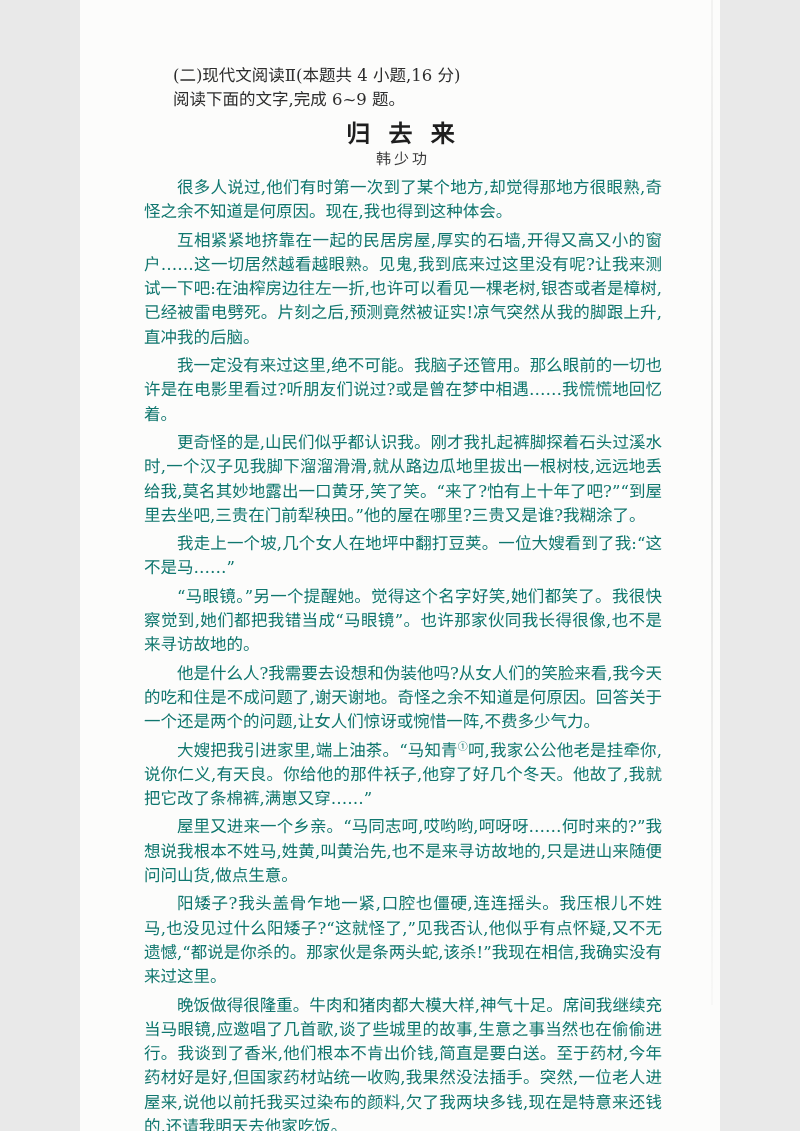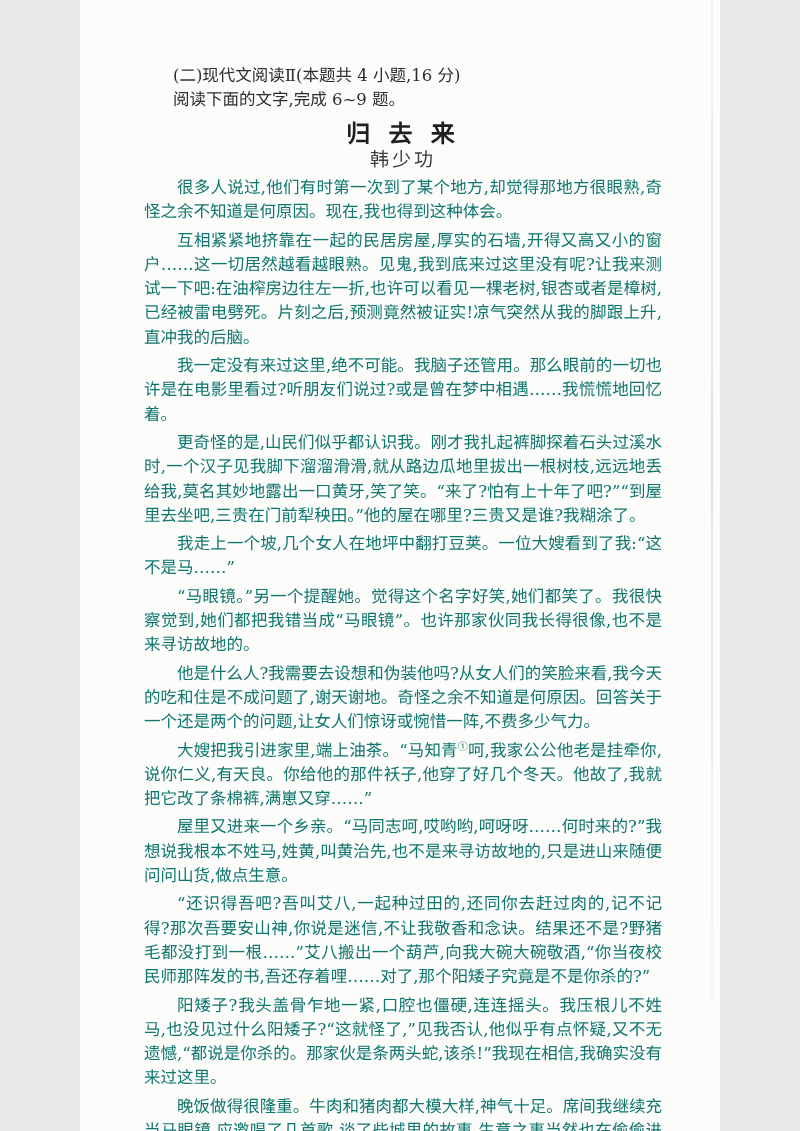--- a/index.html
+++ b/index.html
@@ -30,21 +30,21 @@
     text-align: center;
     font-family: "DejaVu Sans", "Liberation Sans", sans-serif;
     font-weight: bold;
     font-size: 24px;
     line-height: 26px;
     letter-spacing: 5px;
     color: #1e1e1e;
   }
   .passage-author {
     text-align: center;
-    font-size: 19px;
+    font-size: 15px;
     line-height: 24px;
     letter-spacing: 3px;
     color: #3c3c3c;
   }
   .passage-body {
     margin-top: 5px;
   }
   .para {
     margin: 4px;
     text-indent: 2em;
@@ -104,21 +104,20 @@
   <div class="passage-body">
     <p class="para">很多人说过,他们有时第一次到了某个地方,却觉得那地方很眼熟,奇怪之余不知道是何原因。现在,我也得到这种体会。</p>
     <p class="para">互相紧紧地挤靠在一起的民居房屋,厚实的石墙,开得又高又小的窗户……这一切居然越看越眼熟。见鬼,我到底来过这里没有呢?让我来测试一下吧:在油榨房边往左一折,也许可以看见一棵老树,银杏或者是樟树,已经被雷电劈死。片刻之后,预测竟然被证实!凉气突然从我的脚跟上升,直冲我的后脑。</p>
     <p class="para">我一定没有来过这里,绝不可能。我脑子还管用。那么眼前的一切也许是在电影里看过?听朋友们说过?或是曾在梦中相遇……我慌慌地回忆着。</p>
     <p class="para">更奇怪的是,山民们似乎都认识我。刚才我扎起裤脚探着石头过溪水时,一个汉子见我脚下溜溜滑滑,就从路边瓜地里拔出一根树枝,远远地丢给我,莫名其妙地露出一口黄牙,笑了笑。“来了?怕有上十年了吧?”“到屋里去坐吧,三贵在门前犁秧田。”他的屋在哪里?三贵又是谁?我糊涂了。</p>
     <p class="para">我走上一个坡,几个女人在地坪中翻打豆荚。一位大嫂看到了我:“这不是马……”</p>
     <p class="para">“马眼镜。”另一个提醒她。觉得这个名字好笑,她们都笑了。我很快察觉到,她们都把我错当成“马眼镜”。也许那家伙同我长得很像,也不是来寻访故地的。</p>
     <p class="para">他是什么人?我需要去设想和伪装他吗?从女人们的笑脸来看,我今天的吃和住是不成问题了,谢天谢地。奇怪之余不知道是何原因。回答关于一个还是两个的问题,让女人们惊讶或惋惜一阵,不费多少气力。</p>
     <p class="para">大嫂把我引进家里,端上油茶。“马知青<sup class="fn">①</sup>呵,我家公公他老是挂牵你,说你仁义,有天良。你给他的那件袄子,他穿了好几个冬天。他故了,我就把它改了条棉裤,满崽又穿……”</p>
     <p class="para">屋里又进来一个乡亲。“马同志呵,哎哟哟,呵呀呀……何时来的?”我想说我根本不姓马,姓黄,叫黄治先,也不是来寻访故地的,只是进山来随便问问山货,做点生意。</p>
-    <p class="para">“还识得吾吧?吾叫艾八,一起种过田的,还同你去赶过肉的,记不记得?那次吾要安山神,你说是迷信,不让我敬香和念诀。结果还不是?野猪毛都没打到一根……”艾八搬出一个葫芦,向我大碗大碗敬酒,“你当夜校民师那阵发的书,吾还存着哩……对了,那个阳矮子究竟是不是你杀的?”</p>
     <p class="para">阳矮子?我头盖骨乍地一紧,口腔也僵硬,连连摇头。我压根儿不姓马,也没见过什么阳矮子?“这就怪了,”见我否认,他似乎有点怀疑,又不无遗憾,“都说是你杀的。那家伙是条两头蛇,该杀!”我现在相信,我确实没有来过这里。</p>
     <p class="para">晚饭做得很隆重。牛肉和猪肉都大模大样,神气十足。席间我继续充当马眼镜,应邀唱了几首歌,谈了些城里的故事,生意之事当然也在偷偷进行。我谈到了香米,他们根本不肯出价钱,简直是要白送。至于药材,今年药材好是好,但国家药材站统一收购,我果然没法插手。突然,一位老人进屋来,说他以前托我买过染布的颜料,欠了我两块多钱,现在是特意来还钱的,还请我明天去他家吃饭。</p>
   </div>
 
   <div class="page-footer">语文试题 第 4 页(共 10 页)</div>
 
   <div class="scan-edge"></div>
   <div class="scan-speck"></div>
 
 </div>

